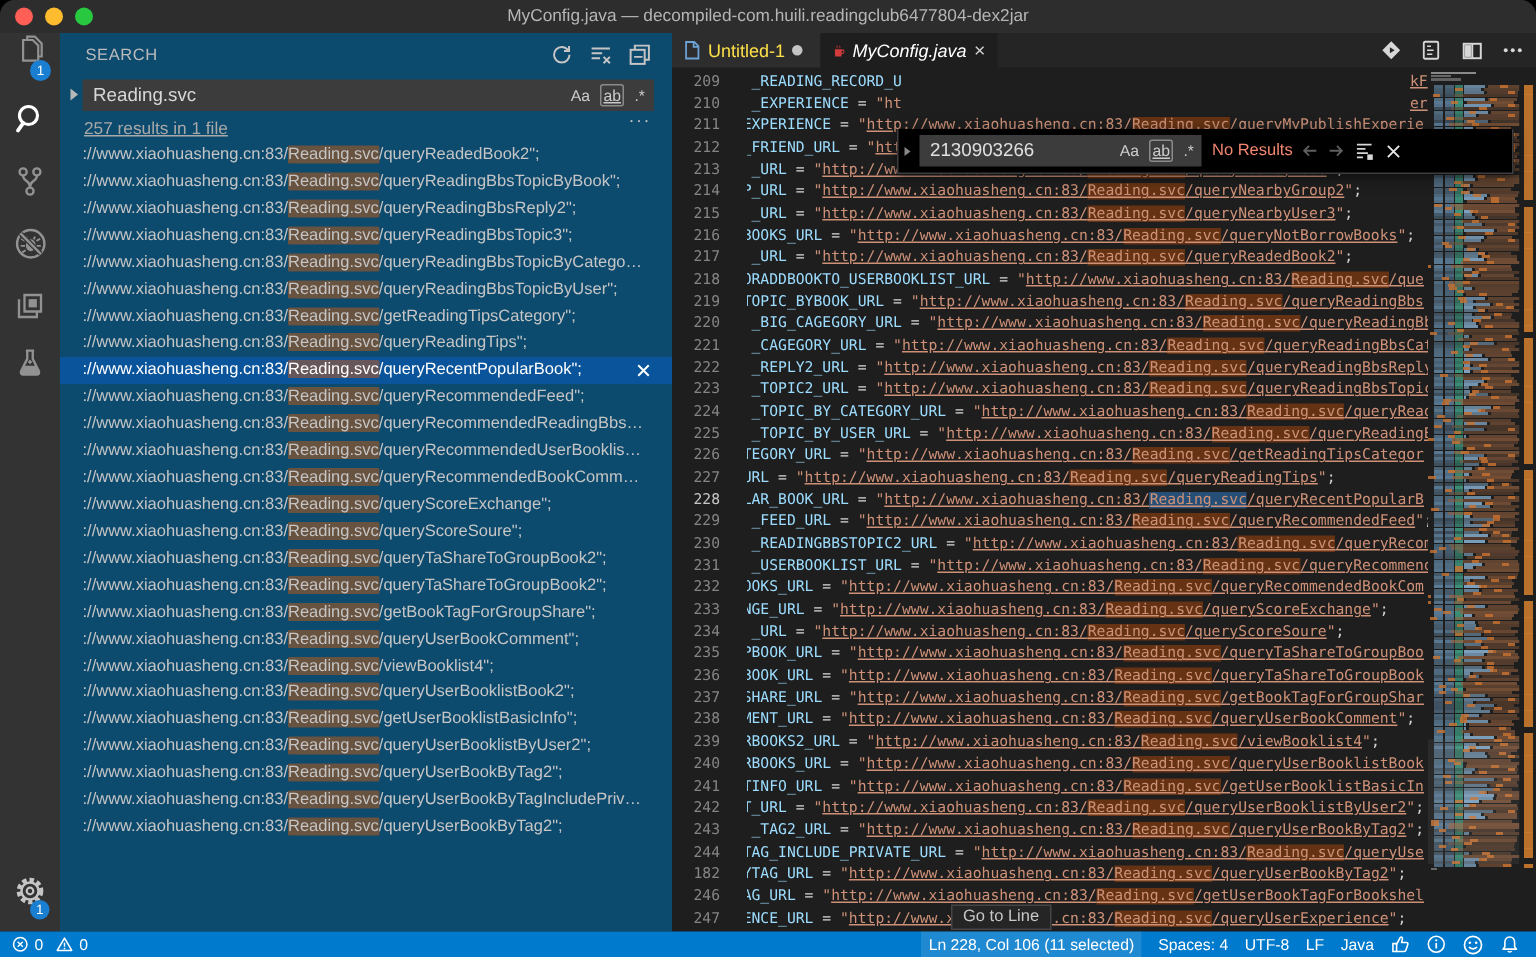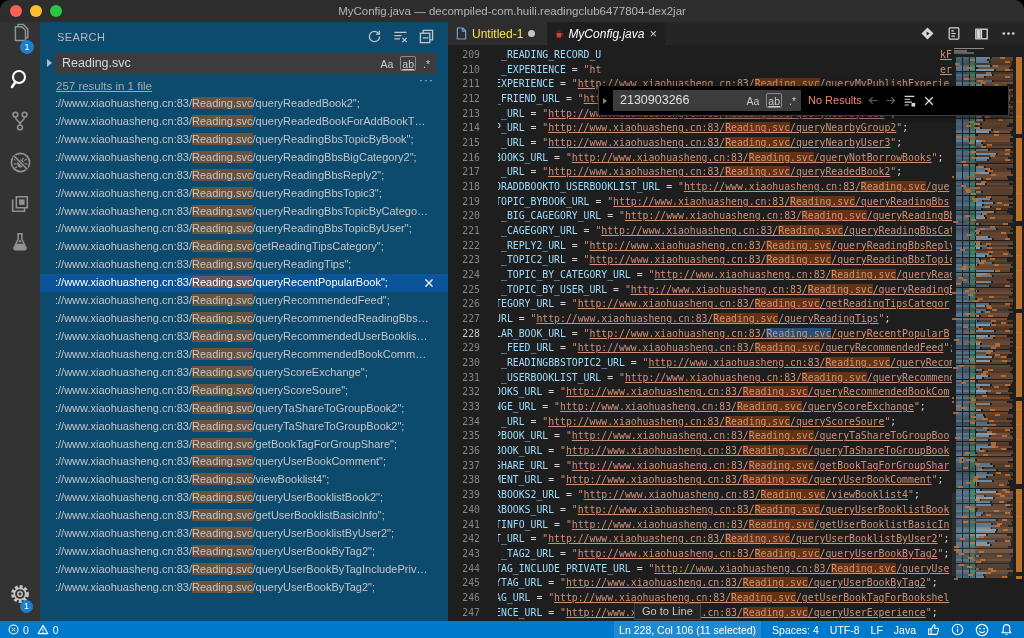--- a/index.html
+++ b/index.html
@@ -190,23 +190,21 @@
       <span class="opts">
         <span class="opt">Aa</span>
         <span class="opt word">ab</span>
         <span class="opt">.*</span>
       </span>
     </div>
     <div class="sb-more">···</div>
     <div class="sb-meta">257 results in 1 file</div>
     <div class="results" id="results">
         <div class="result-row"><span>://www.xiaohuasheng.cn:83/</span><span class="match">Reading.svc</span><span>/queryReadedBook2";</span></div>
-        <div class="result-row"><span>://www.xiaohuasheng.cn:83/</span><span class="match">Reading.svc</span><span>/queryReadedBookForAddBookT…</span></div>
         <div class="result-row"><span>://www.xiaohuasheng.cn:83/</span><span class="match">Reading.svc</span><span>/queryReadingBbsTopicByBook";</span></div>
-        <div class="result-row"><span>://www.xiaohuasheng.cn:83/</span><span class="match">Reading.svc</span><span>/queryReadingBbsBigCategory2";</span></div>
         <div class="result-row"><span>://www.xiaohuasheng.cn:83/</span><span class="match">Reading.svc</span><span>/queryReadingBbsReply2";</span></div>
         <div class="result-row"><span>://www.xiaohuasheng.cn:83/</span><span class="match">Reading.svc</span><span>/queryReadingBbsTopic3";</span></div>
         <div class="result-row"><span>://www.xiaohuasheng.cn:83/</span><span class="match">Reading.svc</span><span>/queryReadingBbsTopicByCatego…</span></div>
         <div class="result-row"><span>://www.xiaohuasheng.cn:83/</span><span class="match">Reading.svc</span><span>/queryReadingBbsTopicByUser";</span></div>
         <div class="result-row"><span>://www.xiaohuasheng.cn:83/</span><span class="match">Reading.svc</span><span>/getReadingTipsCategory";</span></div>
         <div class="result-row"><span>://www.xiaohuasheng.cn:83/</span><span class="match">Reading.svc</span><span>/queryReadingTips";</span></div>
         <div class="result-row selected"><span>://www.xiaohuasheng.cn:83/</span><span class="match">Reading.svc</span><span>/queryRecentPopularBook";</span><div class="row-close"><svg width="14" height="14" viewBox="0 0 16 16">
               <path d="M4 4 L12 12 M12 4 L4 12" stroke="#ffffff" stroke-width="1.5"></path>
             </svg></div></div>
         <div class="result-row"><span>://www.xiaohuasheng.cn:83/</span><span class="match">Reading.svc</span><span>/queryRecommendedFeed";</span></div>
@@ -309,21 +307,21 @@
           <div class="cl"><span class="num">235</span><span class="cut id"><i>P</i></span><span class="id">BOOK_URL</span><span> = </span><span class="str">"</span><span class="str url"><span>http://www.xiaohuasheng.cn:83/</span><span class="match">Reading.svc</span><span>/queryTaShareToGroupBoo</span></span></div>
           <div class="cl"><span class="num">236</span><span class="cut id"><i>B</i></span><span class="id">OOK_URL</span><span> = </span><span class="str">"</span><span class="str url"><span>http://www.xiaohuasheng.cn:83/</span><span class="match">Reading.svc</span><span>/queryTaShareToGroupBook</span></span></div>
           <div class="cl"><span class="num">237</span><span class="cut id"><i>S</i></span><span class="id">HARE_URL</span><span> = </span><span class="str">"</span><span class="str url"><span>http://www.xiaohuasheng.cn:83/</span><span class="match">Reading.svc</span><span>/getBookTagForGroupShar</span></span></div>
           <div class="cl"><span class="num">238</span><span class="cut id"><i>M</i></span><span class="id">ENT_URL</span><span> = </span><span class="str">"</span><span class="str url"><span>http://www.xiaohuasheng.cn:83/</span><span class="match">Reading.svc</span><span>/queryUserBookComment</span></span><span class="str">"</span><span>;</span></div>
           <div class="cl"><span class="num">239</span><span class="cut id"><i>R</i></span><span class="id">BOOKS2_URL</span><span> = </span><span class="str">"</span><span class="str url"><span>http://www.xiaohuasheng.cn:83/</span><span class="match">Reading.svc</span><span>/viewBooklist4</span></span><span class="str">"</span><span>;</span></div>
           <div class="cl"><span class="num">240</span><span class="cut id"><i>R</i></span><span class="id">BOOKS_URL</span><span> = </span><span class="str">"</span><span class="str url"><span>http://www.xiaohuasheng.cn:83/</span><span class="match">Reading.svc</span><span>/queryUserBooklistBook</span></span></div>
           <div class="cl"><span class="num">241</span><span class="cut id"><i>T</i></span><span class="id">INFO_URL</span><span> = </span><span class="str">"</span><span class="str url"><span>http://www.xiaohuasheng.cn:83/</span><span class="match">Reading.svc</span><span>/getUserBooklistBasicIn</span></span></div>
           <div class="cl"><span class="num">242</span><span class="cut id"><i>T</i></span><span class="id">_URL</span><span> = </span><span class="str">"</span><span class="str url"><span>http://www.xiaohuasheng.cn:83/</span><span class="match">Reading.svc</span><span>/queryUserBooklistByUser2</span></span><span class="str">"</span><span>;</span></div>
           <div class="cl"><span class="num">243</span><span class="id">_TAG2_URL</span><span> = </span><span class="str">"</span><span class="str url"><span>http://www.xiaohuasheng.cn:83/</span><span class="match">Reading.svc</span><span>/queryUserBookByTag2</span></span><span class="str">"</span><span>;</span></div>
           <div class="cl"><span class="num">244</span><span class="cut id"><i>T</i></span><span class="id">AG_INCLUDE_PRIVATE_URL</span><span> = </span><span class="str">"</span><span class="str url"><span>http://www.xiaohuasheng.cn:83/</span><span class="match">Reading.svc</span><span>/queryUse</span></span></div>
-          <div class="cl"><span class="num">245</span><span class="cut id"><i>Y</i></span><span class="id">TAG_URL</span><span> = </span><span class="str">"</span><span class="str url"><span>http://www.xiaohuasheng.cn:83/</span><span class="match">Reading.svc</span><span>/queryUserBookByTag2</span></span><span class="str">"</span><span>;</span></div>
+          <div class="cl"><span class="num">182</span><span class="cut id"><i>Y</i></span><span class="id">TAG_URL</span><span> = </span><span class="str">"</span><span class="str url"><span>http://www.xiaohuasheng.cn:83/</span><span class="match">Reading.svc</span><span>/queryUserBookByTag2</span></span><span class="str">"</span><span>;</span></div>
           <div class="cl"><span class="num">246</span><span class="cut id"><i>A</i></span><span class="id">G_URL</span><span> = </span><span class="str">"</span><span class="str url"><span>http://www.xiaohuasheng.cn:83/</span><span class="match">Reading.svc</span><span>/getUserBookTagForBookshel</span></span></div>
           <div class="cl"><span class="num">247</span><span class="cut id"><i>E</i></span><span class="id">NCE_URL</span><span> = </span><span class="str">"</span><span class="str url"><span>http://www.xiaohuasheng.cn:83/</span><span class="match">Reading.svc</span><span>/queryUserExperience</span></span><span class="str">"</span><span>;</span></div>
         </div>
 
       <div class="minimap">
         <svg id="mm" width="61" height="576" shape-rendering="crispEdges">
             <rect x="2" y="3.00" width="30" height="1.4" fill="#b8b8b8" opacity="0.7"></rect>
             <rect x="2" y="5.14" width="13" height="1.4" fill="#9a9a9a" opacity="0.6"></rect>
             <rect x="2" y="7.28" width="20" height="1.4" fill="#9a9a9a" opacity="0.55"></rect>
             <rect x="4" y="11.56" width="6" height="2" fill="#6a93b4" opacity="0.6086"></rect>

